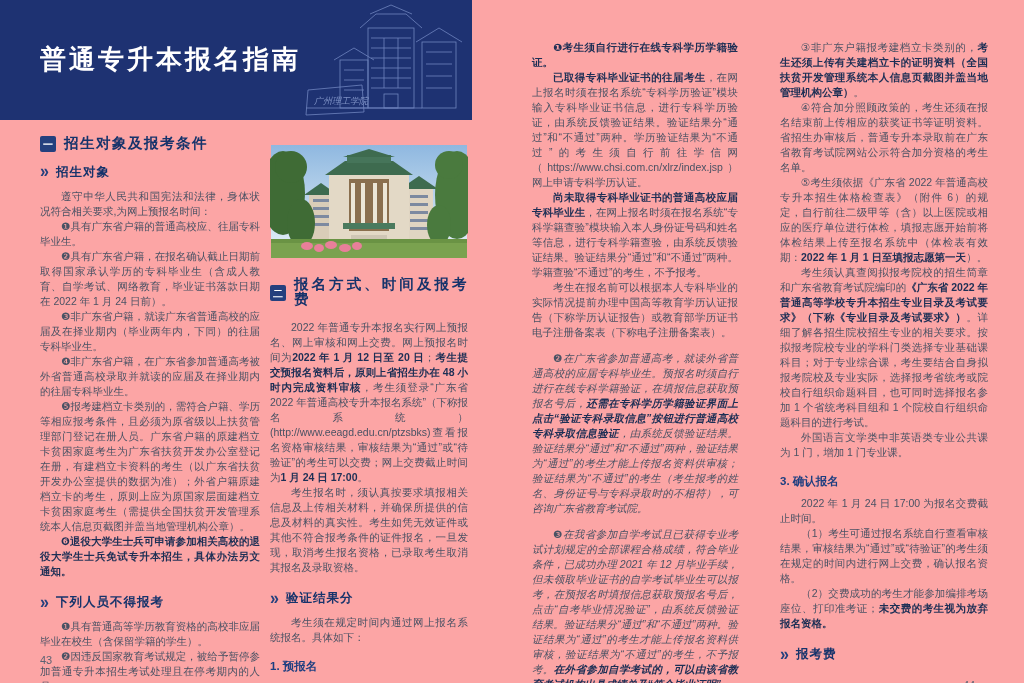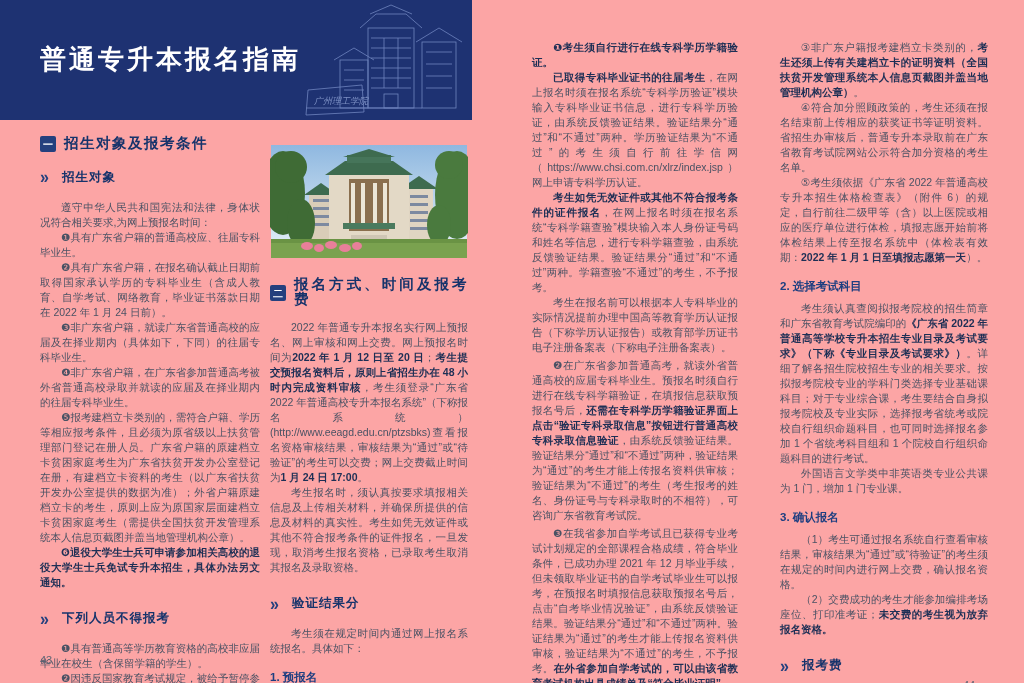--- a/index.html
+++ b/index.html
@@ -8,38 +8,38 @@
 
   
   .banner{position:absolute;left:0;top:0;width:472px;height:120px;background:#1e3272;overflow:hidden;}
   .banner h1{position:absolute;left:40px;top:42px;margin:0;color:#ffffff;
              font-size:26px;font-weight:bold;letter-spacing:3px;}
   .sketch{position:absolute;right:0px;top:2px;}
 
   
   .col{position:absolute;font-size:10.5px;line-height:15px;color:#4a5264;text-align:justify;}
   .col p{margin:0;text-indent:2em;}
-  .col p.gap{margin-top:3px;}
+  .col p.gap{margin-top:11px;font-style:italic;}
   b{color:#1d2f55;}
 
   .col1{left:40px;top:136px;width:220px;}
   .col2{left:270px;top:145px;width:198px;}
   .col3{left:532px;top:40px;width:206px;}
   .col4{left:780px;top:40px;width:208px;}
 
   
   .sec-head{display:flex;align-items:center;gap:8px;margin:0 0 12px 0;}
   .sec-icon{width:16px;height:16px;flex:0 0 16px;background:#24407e;color:#ffffff;
             font-size:10px;font-weight:bold;display:flex;align-items:center;justify-content:center;
             border-radius:2px;}
   .sec-head h2{margin:0;font-size:14.5px;color:#16336b;letter-spacing:1.5px;font-weight:bold;font-family:Liberation Mono, monospace;}
 
   .sub-head{display:flex;align-items:center;gap:7px;margin:15px 0 9px 0;}
   .chev{color:#24407e;font-weight:900;font-size:16px;line-height:1;transform:scaleY(1.1);}
-  .sub-head h3{margin:6px;font-size:12.5px;color:#16336b;letter-spacing:1px;font-weight:bold;}
+  .sub-head h3{margin:0;font-size:12.5px;color:#16336b;letter-spacing:1px;font-weight:bold;}
 
   .step-title{font-size:11.5px;font-weight:bold;color:#1d3e80;margin:14px 0 7px 0;}
   .mt0{margin-top:0;}
 
   .pageno{position:absolute;font-size:11px;color:#5a6272;}
   .pageno-left{left:40px;top:654px;}
   .pageno-right{left:948px;top:679px;width:42px;text-align:center;}
 
   .photo{width:198px;height:113px;margin:0 0 20px 0;display:block;}
 </style>
@@ -95,21 +95,21 @@
       </div>
 
       <div class="sub-head mt0">
         <span class="chev">»</span>
         <h3>招生对象</h3>
       </div>
 
       <p>遵守中华人民共和国宪法和法律，身体状况符合相关要求,为网上预报名时间：</p>
       <p>❶具有广东省户籍的普通高校应、往届专科毕业生。</p>
       <p>❷具有广东省户籍，在报名确认截止日期前取得国家承认学历的专科毕业生（含成人教育、自学考试、网络教育，毕业证书落款日期在 2022 年 1 月 24 日前）。</p>
-      <p>❸非广东省户籍，就读广东省普通高校的应届及在择业期内（具体如下，下同）的往届专科毕业生。</p>
+      <p>❸非广东省户籍，就读广东省普通高校的应届及在择业期内（毕业两年内，下同）的往届专科毕业生。</p>
       <p>❹非广东省户籍，在广东省参加普通高考被外省普通高校录取并就读的应届及在择业期内的往届专科毕业生。</p>
       <p>❺报考建档立卡类别的，需符合户籍、学历等相应报考条件，且必须为原省级以上扶贫管理部门登记在册人员。广东省户籍的原建档立卡贫困家庭考生为广东省扶贫开发办公室登记在册，有建档立卡资料的考生（以广东省扶贫开发办公室提供的数据为准）；外省户籍原建档立卡的考生，原则上应为原国家层面建档立卡贫困家庭考生（需提供全国扶贫开发管理系统本人信息页截图并盖当地管理机构公章）。</p>
       <p><b>❻退役大学生士兵可申请参加相关高校的退役大学生士兵免试专升本招生，具体办法另文通知。</b></p>
 
       <div class="sub-head">
         <span class="chev">»</span>
         <h3>下列人员不得报考</h3>
       </div>
       <p>❶具有普通高等学历教育资格的高校非应届毕业在校生（含保留学籍的学生）。</p>
       <p>❷因违反国家教育考试规定，被给予暂停参加普通专升本招生考试处理且在停考期内的人员。</p>
@@ -202,37 +202,37 @@
     </div>
 
     <div class="pageno pageno-left">43</div>
   </section>
 
   <section>
 
     <div class="col col3">
       <p class="mt0"><b>❶考生须自行进行在线专科学历学籍验证。</b></p>
       <p><b>已取得专科毕业证书的往届考生</b>，在网上报名时须在报名系统“专科学历验证”模块输入专科毕业证书信息，进行专科学历验证，由系统反馈验证结果。验证结果分“通过”和“不通过”两种。学历验证结果为“不通过”的考生须自行前往学信网（https://www.chsi.com.cn/xlrz/index.jsp）网上申请专科学历认证。</p>
-      <p><b>考生如凭无效证件或其他不符合报考条件的证件报名</b>，在网上报名时须在报名系统“专科学籍查验”模块输入本人身份证号码和姓名等信息，进行专科学籍查验，由系统反馈验证结果。验证结果分“通过”和“不通过”两种。学籍查验“不通过”的考生，不予报考。</p>
+      <p><b>尚未取得专科毕业证书的普通高校应届专科毕业生</b>，在网上报名时须在报名系统“专科学籍查验”模块输入本人身份证号码和姓名等信息，进行专科学籍查验，由系统反馈验证结果。验证结果分“通过”和“不通过”两种。学籍查验“不通过”的考生，不予报考。</p>
       <p>考生在报名前可以根据本人专科毕业的实际情况提前办理中国高等教育学历认证报告（下称学历认证报告）或教育部学历证书电子注册备案表（下称电子注册备案表）。</p>
       <p class="gap">❷在广东省参加普通高考，就读外省普通高校的应届专科毕业生。预报名时须自行进行在线专科学籍验证，在填报信息获取预报名号后，<b>还需在专科学历学籍验证界面上点击“验证专科录取信息”按钮进行普通高校专科录取信息验证</b>，由系统反馈验证结果。验证结果分“通过”和“不通过”两种，验证结果为“通过”的考生才能上传报名资料供审核；验证结果为“不通过”的考生（考生报考的姓名、身份证号与专科录取时的不相符），可咨询广东省教育考试院。</p>
       <p class="gap">❸在我省参加自学考试且已获得专业考试计划规定的全部课程合格成绩，符合毕业条件，已成功办理 2021 年 12 月毕业手续，但未领取毕业证书的自学考试毕业生可以报考，在预报名时填报信息获取预报名号后，点击“自考毕业情况验证”，由系统反馈验证结果。验证结果分“通过”和“不通过”两种。验证结果为“通过”的考生才能上传报名资料供审核，验证结果为“不通过”的考生，不予报考。<b>在外省参加自学考试的，可以由该省教育考试机构出具成绩单及“符合毕业证明”。</b></p>
 
     </div>
 
     <div class="col col4">
       <p class="mt0">③非广东户籍报考建档立卡类别的，<b>考生还须上传有关建档立卡的证明资料（全国扶贫开发管理系统本人信息页截图并盖当地管理机构公章）</b>。</p>
       <p>④符合加分照顾政策的，考生还须在报名结束前上传相应的获奖证书等证明资料。省招生办审核后，普通专升本录取前在广东省教育考试院网站公示符合加分资格的考生名单。</p>
       <p>⑤考生须依据《广东省 2022 年普通高校专升本招生体格检查表》（附件 6）的规定，自行前往二级甲等（含）以上医院或相应的医疗单位进行体检，填报志愿开始前将体检结果上传至报名系统中（体检表有效期：<b>2022 年 1 月 1 日至填报志愿第一天</b>）。</p>
 
-      <div class="step-title">2. 选择考试科目</div>
       <p>考生须认真查阅拟报考院校的招生简章和广东省教育考试院编印的<b>《广东省 2022 年普通高等学校专升本招生专业目录及考试要求》（下称《专业目录及考试要求》）</b>。详细了解各招生院校招生专业的相关要求。按拟报考院校专业的学科门类选择专业基础课科目；对于专业综合课，考生要结合自身拟报考院校及专业实际，选择报考省统考或院校自行组织命题科目，也可同时选择报名参加 1 个省统考科目组和 1 个院校自行组织命题科目的进行考试。</p>
       <p>外国语言文学类中非英语类专业公共课为 1 门，增加 1 门专业课。</p>
 
       <div class="step-title">3. 确认报名</div>
+      <p>2022 年 1 月 24 日 17:00 为报名交费截止时间。</p>
       <p>（1）考生可通过报名系统自行查看审核结果，审核结果为“通过”或“待验证”的考生须在规定的时间内进行网上交费，确认报名资格。</p>
       <p>（2）交费成功的考生才能参加编排考场座位、打印准考证；<b>未交费的考生视为放弃报名资格。</b></p>
 
       <div class="sub-head">
         <span class="chev">»</span>
         <h3>报考费</h3>
       </div>
 
     </div>
 

